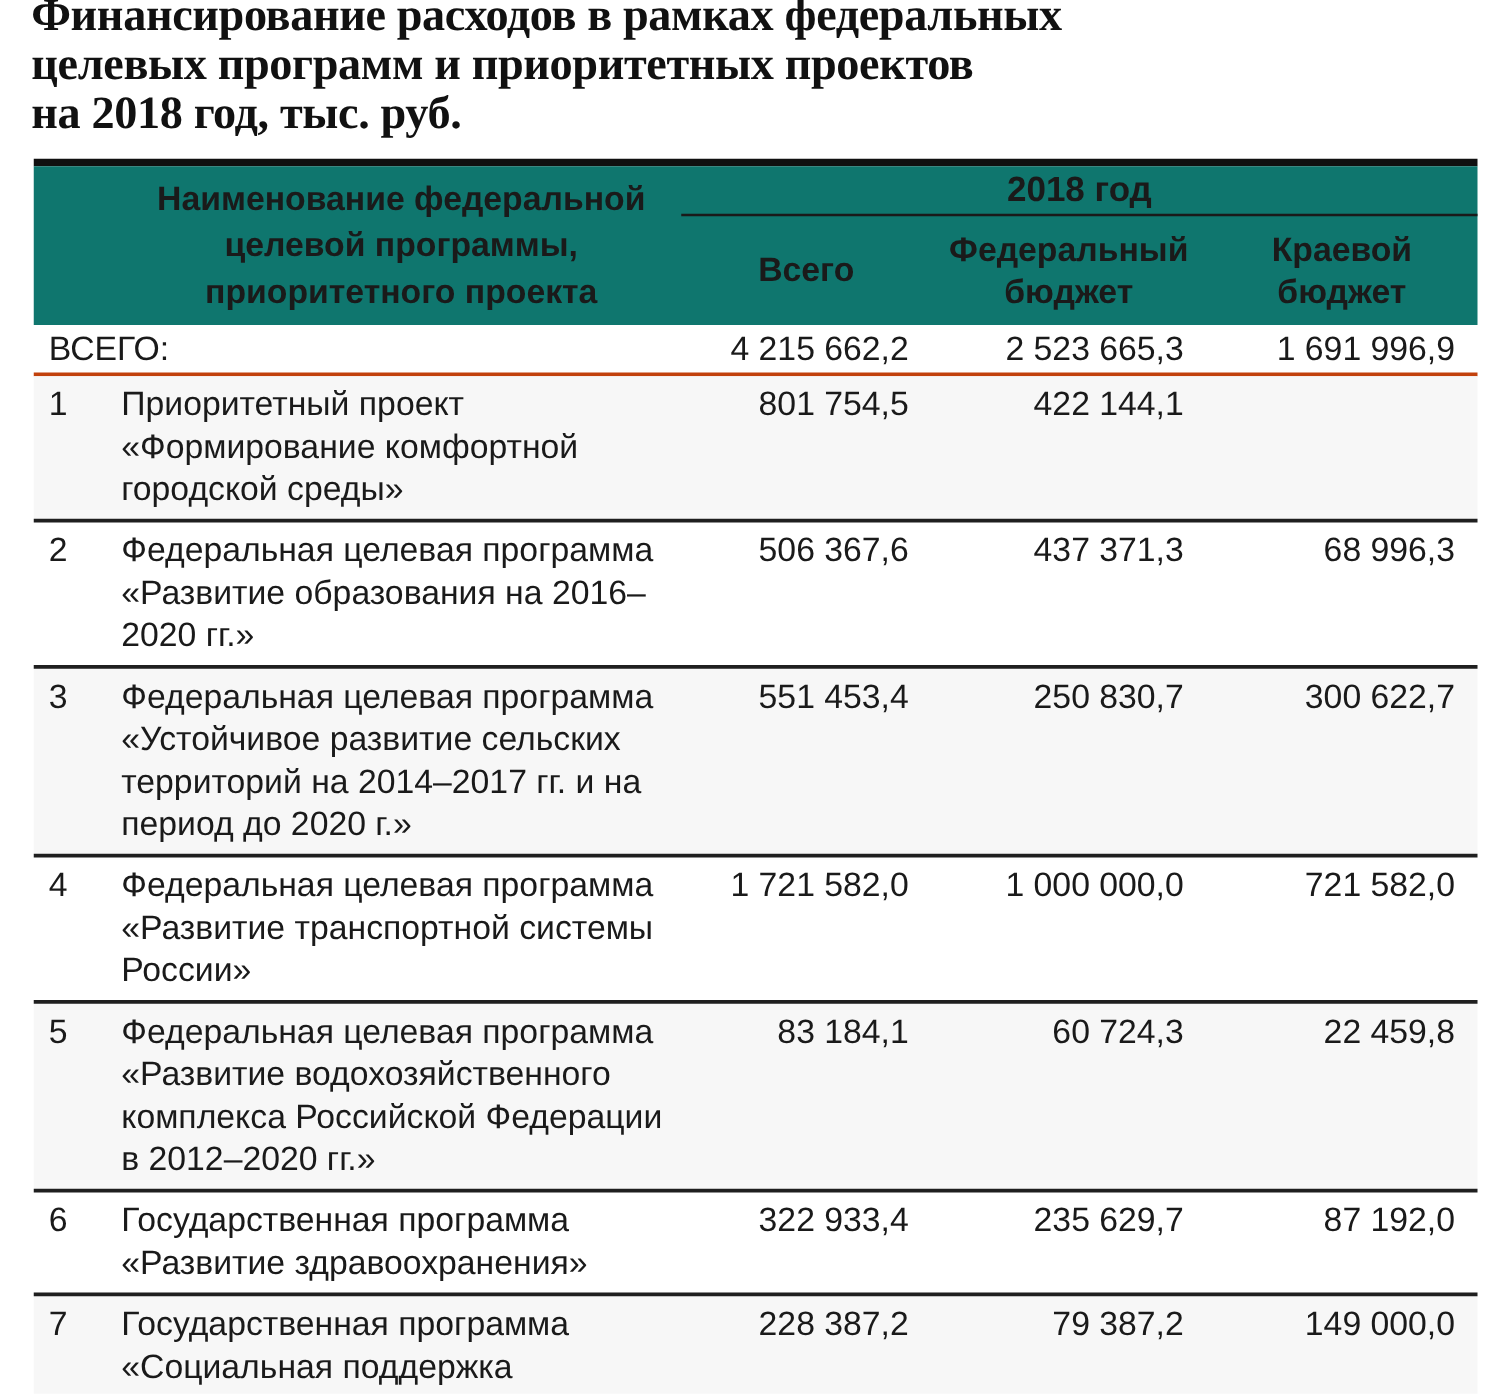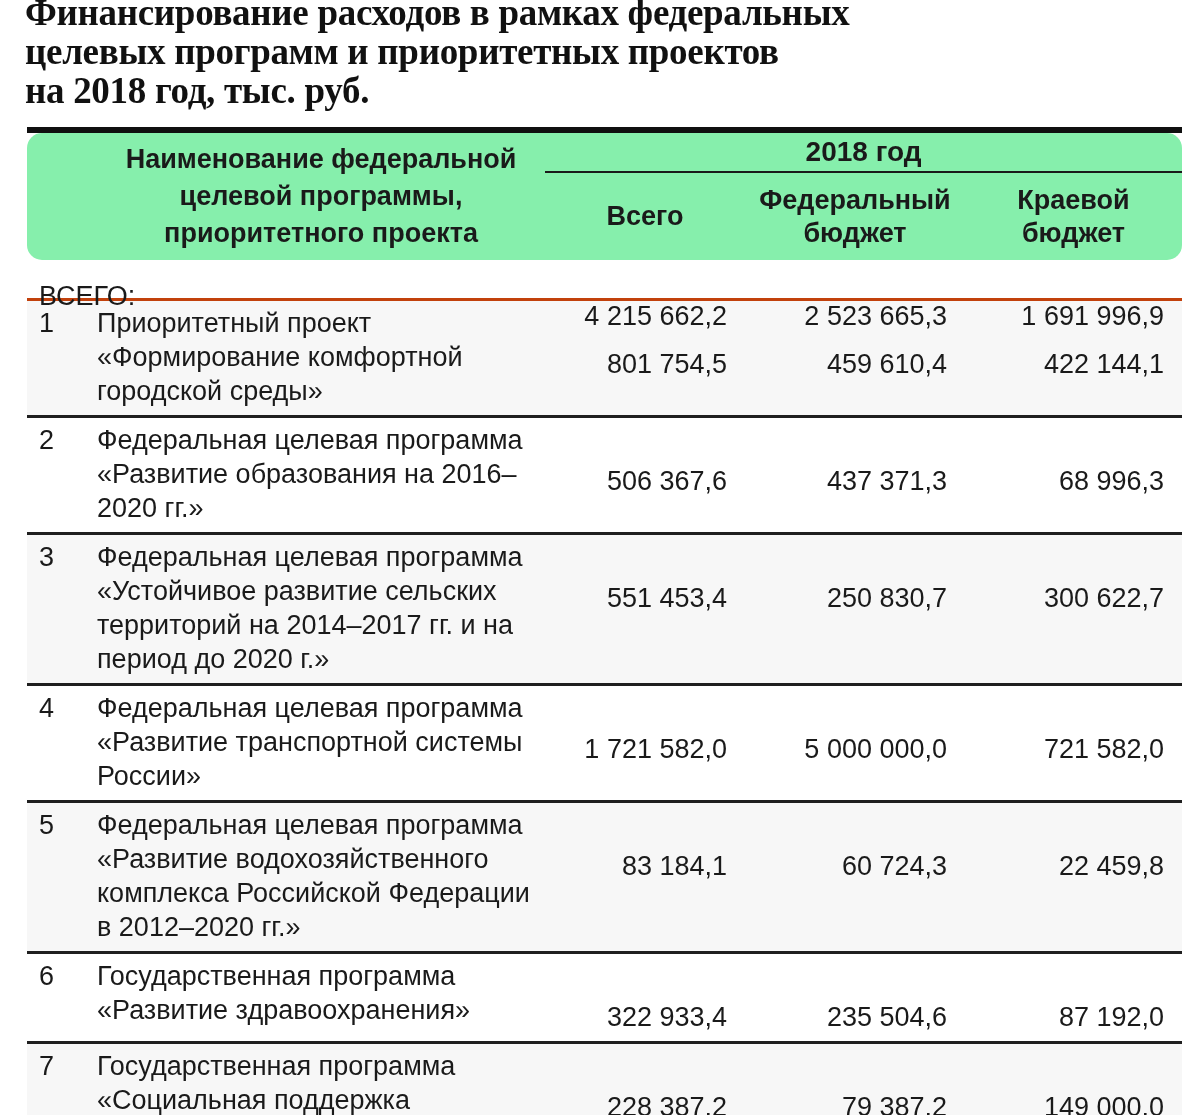--- a/index.html
+++ b/index.html
@@ -26,25 +26,24 @@
 
   .table {
     margin: 17px 18px 0 27px;
     width: 1155px;
     border-top: 6px solid #101010;
     border-bottom: 7px solid #101010;
   }
 
   
   .thead {
-    background: #86efac;
+    background: #0f766e;
     display: grid;
     grid-template-columns: 518px 637px;
     align-items: stretch;
-    border-radius: 15px;
   }
   .name-head {
     padding-left: 70px;
     display: flex;
     align-items: center;
     justify-content: center;
     text-align: center;
     font-weight: 700;
     font-size: 27px;
     line-height: 37px;
@@ -94,21 +93,21 @@
     padding: 5px 0 7px 0;
     font-size: 27px;
     line-height: 34px;
     background: #ffffff;
   }
   .table > .row:nth-child(odd) { background: #f7f7f7; }
   .row + .row { border-top: 3px solid #1f1f1f; }
 
   .row .num { padding-left: 12px; }
   .row .name { white-space: pre-line; }
-  .val { text-align: right; padding-right: 18px; margin-top: 41px; }
+  .val { text-align: right; padding-right: 18px; }
 </style>
 </head>
 <body>
 
 <div class="page">
 
   <h1 class="title">Финансирование расходов в рамках федеральных
 целевых программ и приоритетных проектов
 на 2018 год, тыс. руб.</h1>
 
@@ -136,21 +135,20 @@
       <div class="val">2 523 665,3</div>
       <div class="val">1 691 996,9</div>
     </div>
 
     <div class="row">
       <div class="num">1</div>
       <div class="name">Приоритетный проект
 «Формирование комфортной
 городской среды»</div>
       <div class="val">801 754,5</div>
-      <div class="val">459 610,4</div>
       <div class="val">422 144,1</div>
     </div>
 
     <div class="row">
       <div class="num">2</div>
       <div class="name">Федеральная целевая программа
 «Развитие образования на 2016–
 2020 гг.»</div>
       <div class="val">506 367,6</div>
       <div class="val">437 371,3</div>
@@ -167,41 +165,41 @@
       <div class="val">250 830,7</div>
       <div class="val">300 622,7</div>
     </div>
 
     <div class="row">
       <div class="num">4</div>
       <div class="name">Федеральная целевая программа
 «Развитие транспортной системы
 России»</div>
       <div class="val">1 721 582,0</div>
-      <div class="val">5 000 000,0</div>
+      <div class="val">1 000 000,0</div>
       <div class="val">721 582,0</div>
     </div>
 
     <div class="row">
       <div class="num">5</div>
       <div class="name">Федеральная целевая программа
 «Развитие водохозяйственного
 комплекса Российской Федерации
 в 2012–2020 гг.»</div>
       <div class="val">83 184,1</div>
       <div class="val">60 724,3</div>
       <div class="val">22 459,8</div>
     </div>
 
     <div class="row">
       <div class="num">6</div>
       <div class="name">Государственная программа
 «Развитие здравоохранения»</div>
       <div class="val">322 933,4</div>
-      <div class="val">235 504,6</div>
+      <div class="val">235 629,7</div>
       <div class="val">87 192,0</div>
     </div>
 
     <div class="row">
       <div class="num">7</div>
       <div class="name">Государственная программа
 «Социальная поддержка
 граждан» (Пенсионный фонд РФ)</div>
       <div class="val">228 387,2</div>
       <div class="val">79 387,2</div>

